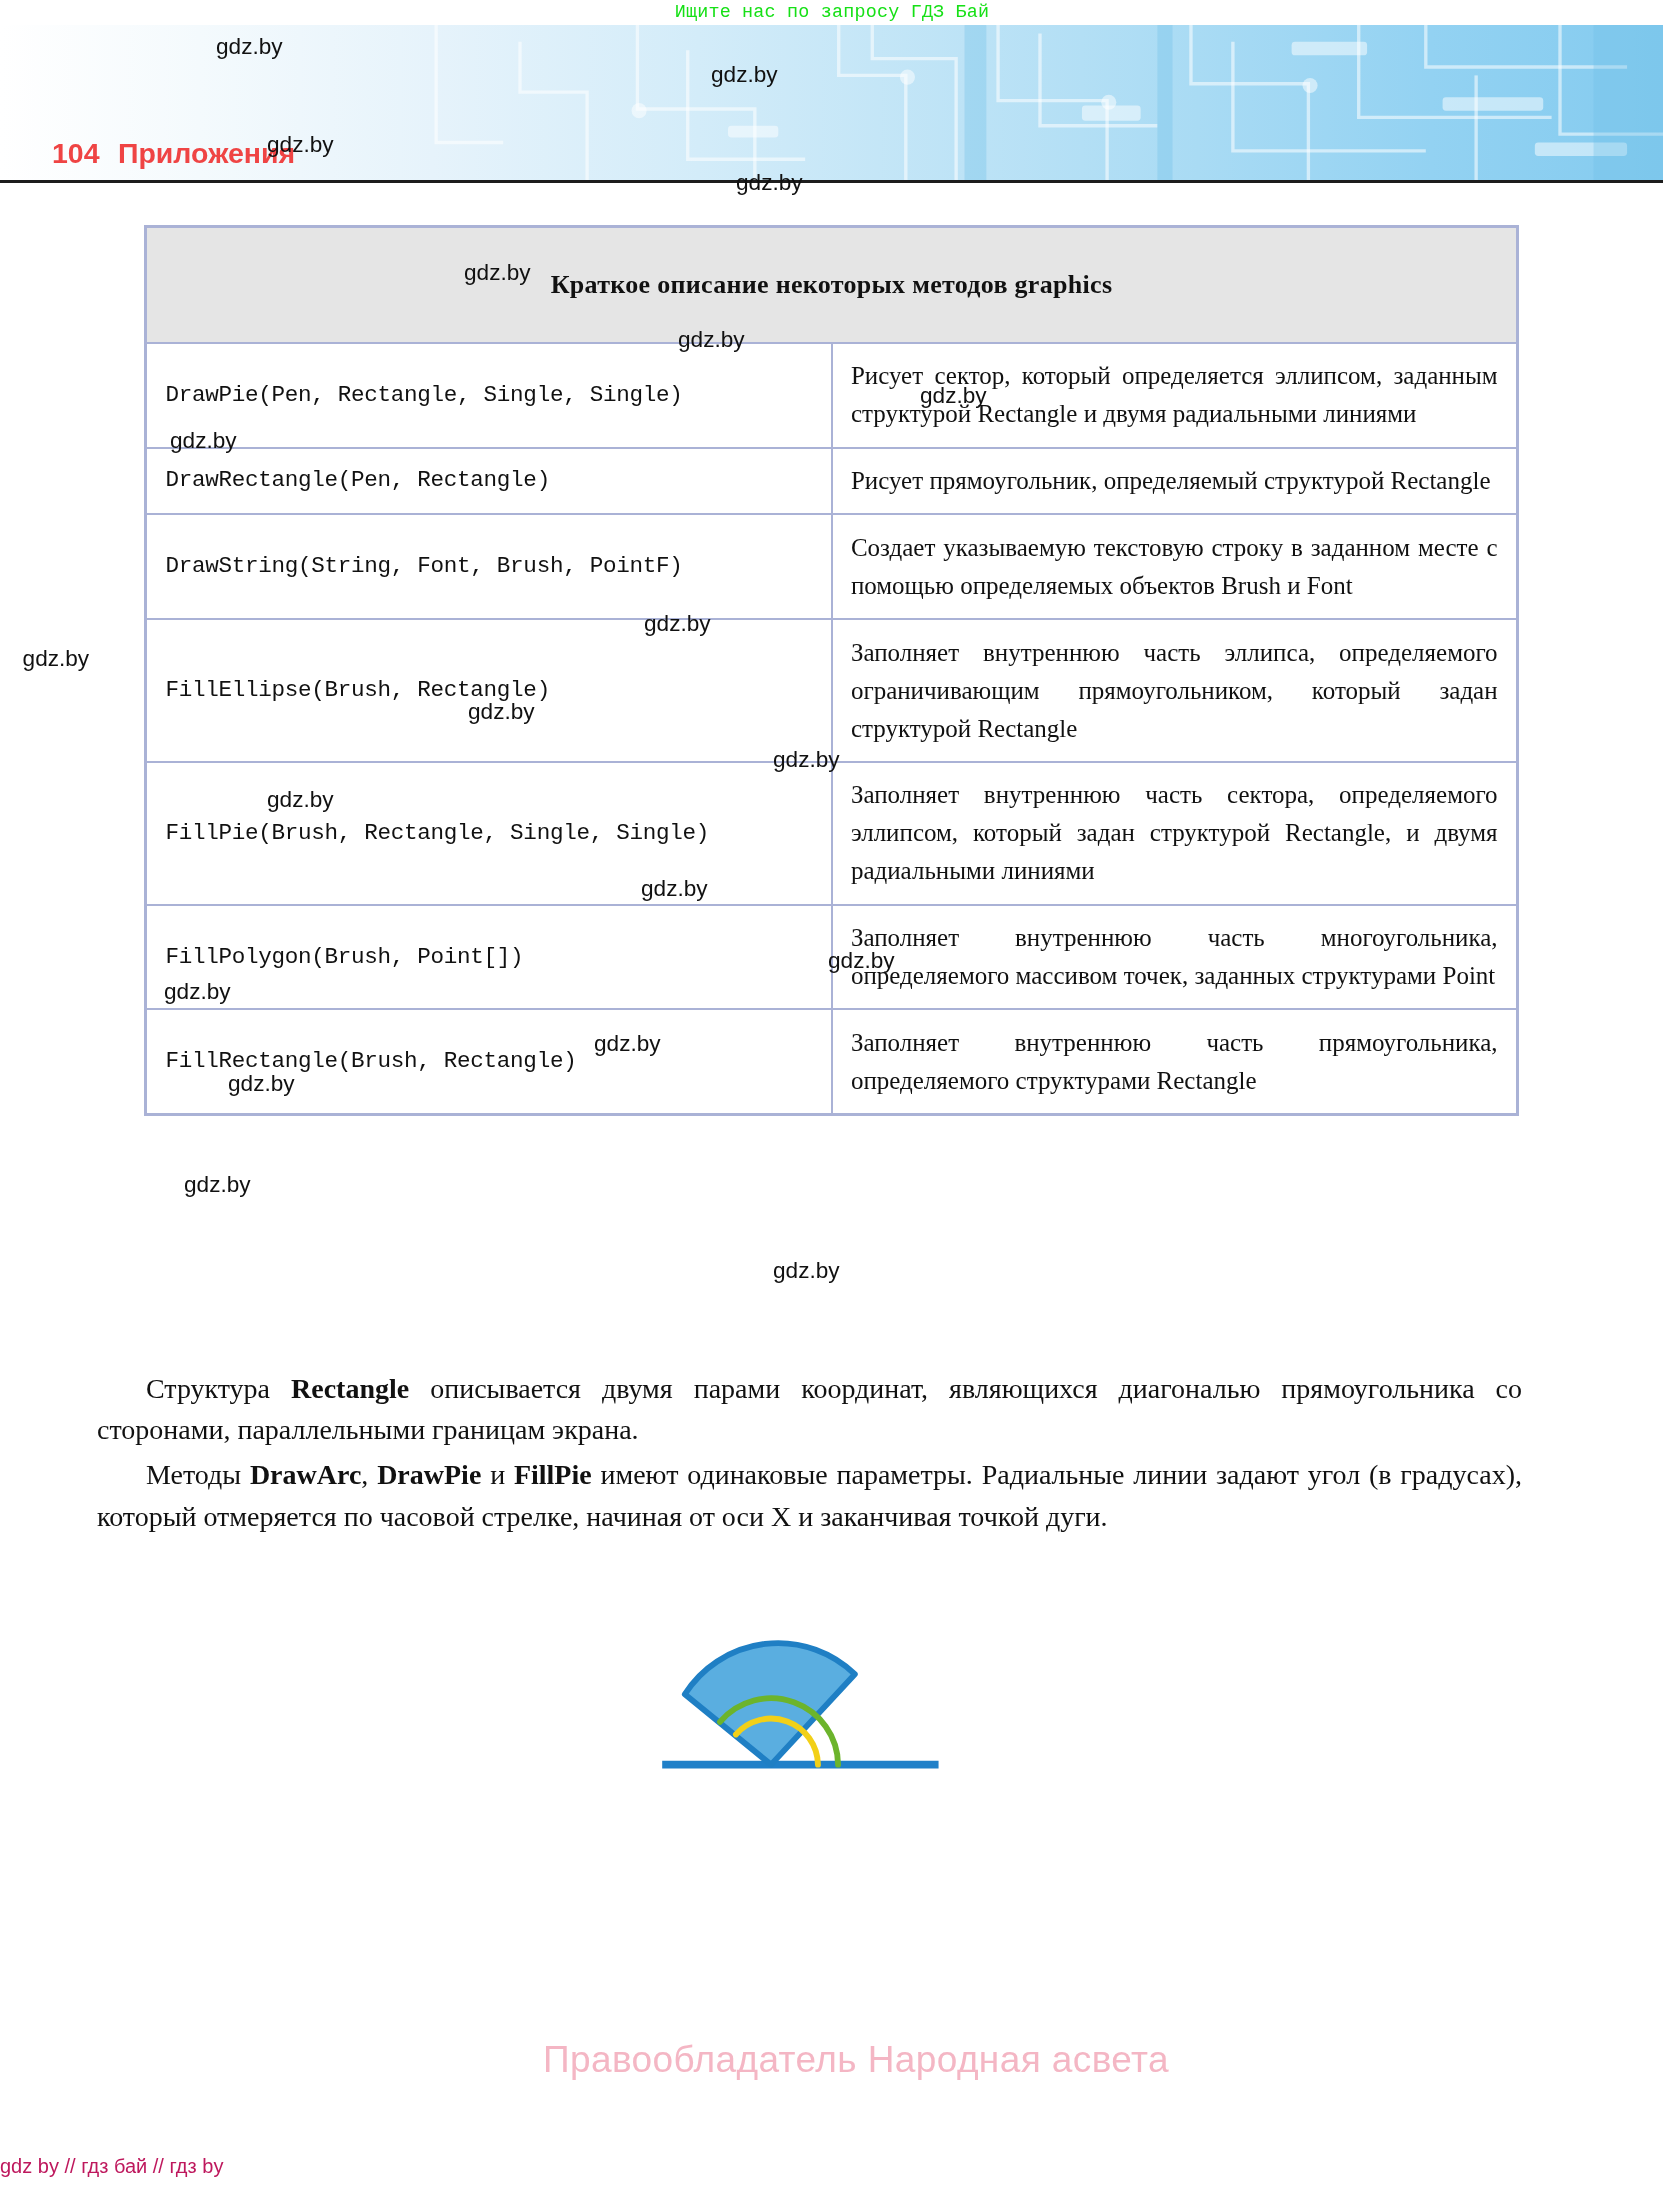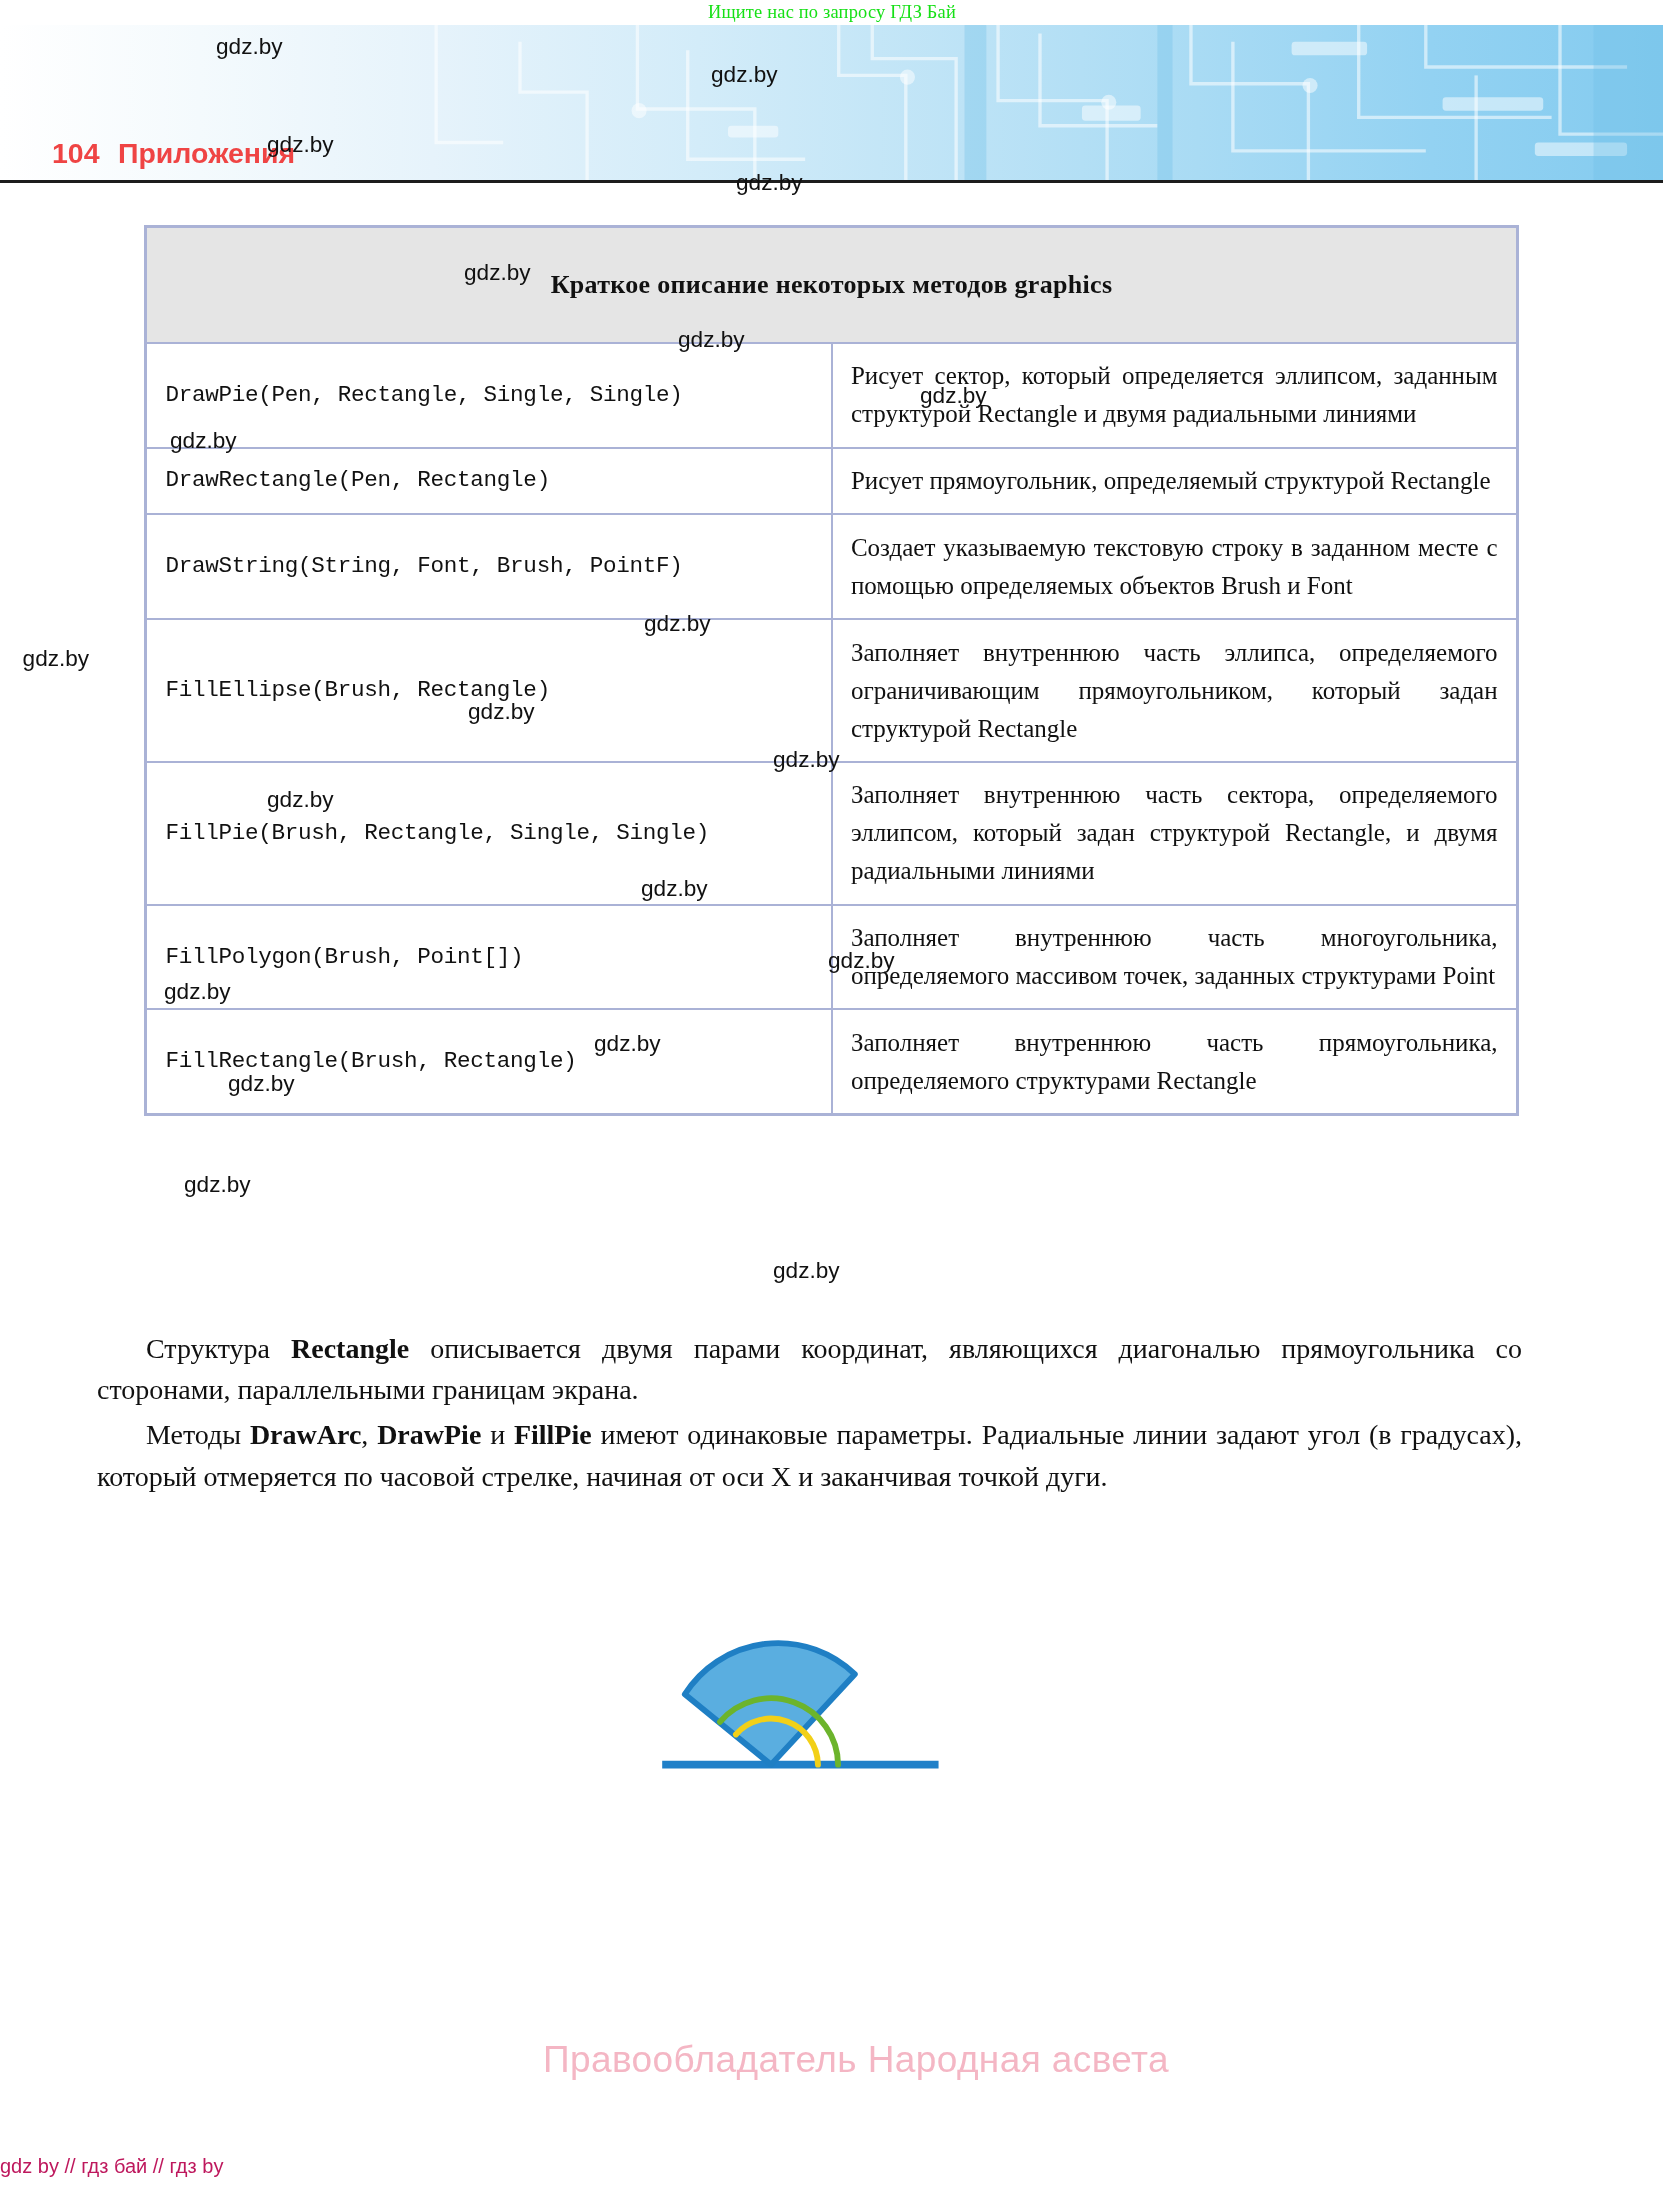--- a/index.html
+++ b/index.html
@@ -11,21 +11,21 @@
   }
 
   
   .promo-strip{
     position:absolute;left:0;top:0;width:1664px;height:25px;
     background:#ffffff;
     display:flex;align-items:center;justify-content:center;
   }
   .promo-text{
     color:#16e016;
-    font-family:Liberation Serif, serif;
+    font-family:Liberation Mono, monospace;
     font-size:18.4px;font-weight:400;letter-spacing:0.2px;
     white-space:nowrap;
     text-align:center;
   }
 
   
   .banner{
     position:absolute;left:0;top:25px;width:1664px;height:157px;
     overflow:hidden;
     background:
@@ -83,21 +83,21 @@
     font-size:25px;
     line-height:1.52;
     color:#111;
     text-align:justify;
     text-justify:inter-word;
     hyphens:manual;
   }
 
   
   .body-copy{
-    position:absolute;left:97px;top:1328px;width:1425px;
+    position:absolute;left:97px;top:1368px;width:1425px;
     font-family:"Liberation Serif", serif;
     font-size:28px;
     line-height:1.48;
     color:#111;
     text-align:justify;
     text-justify:inter-word;
   }
   .body-copy p{margin:0 0 3.4px 0;text-indent:49px;}
   .body-copy b{font-weight:700;}
 

